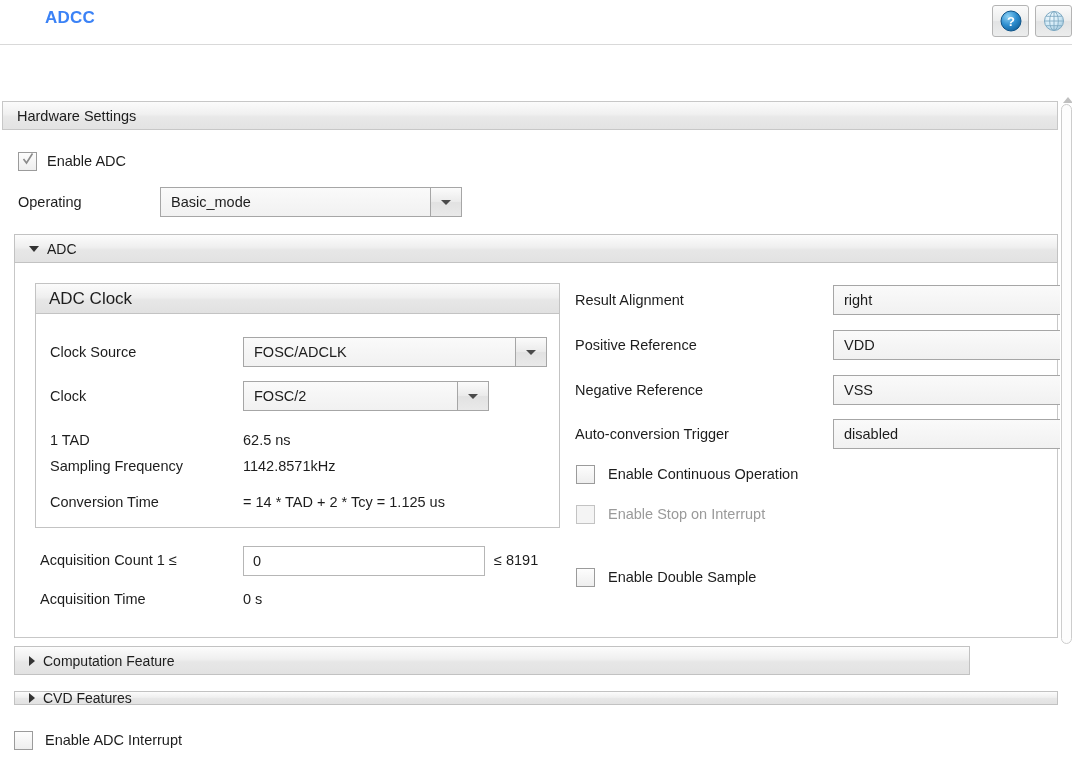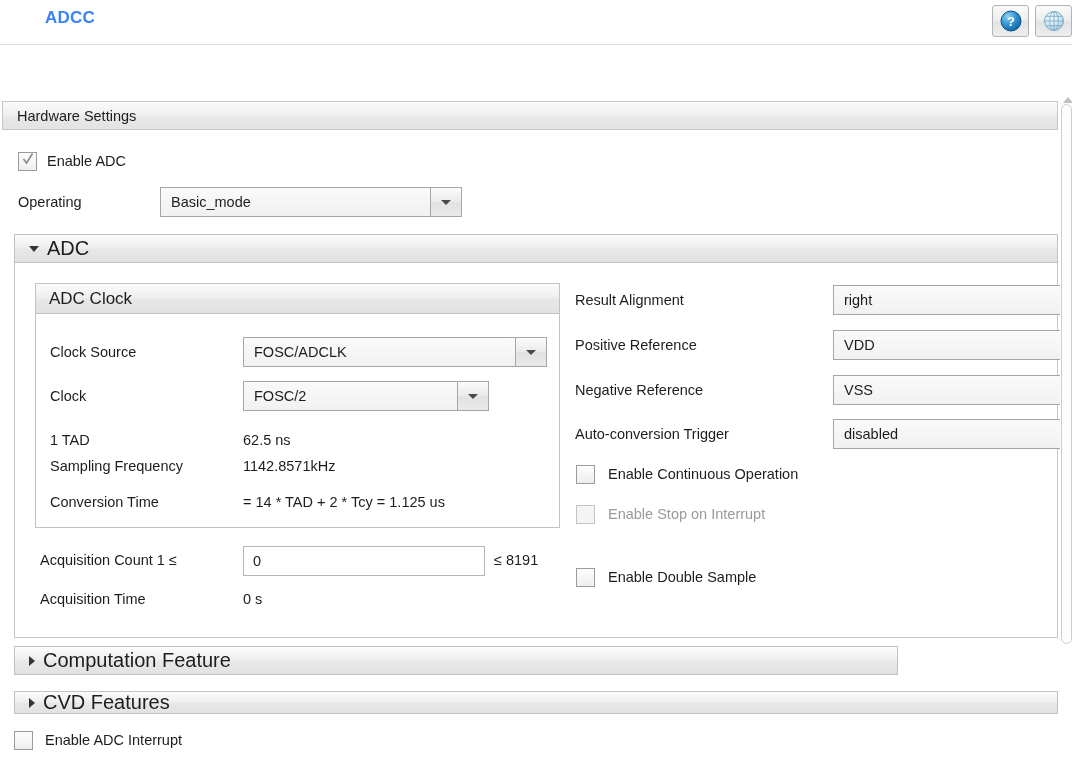--- a/index.html
+++ b/index.html
@@ -103,21 +103,21 @@
     color: #1d1d1d;
   }
   .section-bar .label { padding-left: 14px; }
   .collapser {
     position: absolute;
     box-sizing: border-box;
     background: linear-gradient(to bottom, #fcfcfc 0%, #efefef 45%, #e7e7e7 55%, #e2e2e2 100%);
     border: 1px solid #c2c2c2;
     display: flex;
     align-items: center;
-    font-size: 20px;
+    font-size: 14px;
     cursor: pointer;
   }
   .tri {
     width: 0; height: 0;
     margin-left: 14px;
     margin-right: 8px;
   }
   .tri.down {
     border-left: 5px solid transparent;
     border-right: 5px solid transparent;
@@ -397,26 +397,26 @@
 
   <div class="cb" style="left:576px; top:465px;"></div>
   <div class="lbl" style="left:608px; top:466px;">Enable Continuous Operation</div>
 
   <div class="cb dim" style="left:576px; top:505px;"></div>
   <div class="lbl dim" style="left:608px; top:506px;">Enable Stop on Interrupt</div>
 
   <div class="cb" style="left:576px; top:568px;"></div>
   <div class="lbl" style="left:608px; top:569px;">Enable Double Sample</div>
 
-  <div class="collapser" style="left:14px; top:646px; width:884px; height:29px;">
+  <div class="collapser" style="left:14px; top:646px; width:956px; height:29px;">
     <span class="tri right"></span>
     <span>Computation Feature</span>
   </div>
 
-  <div class="collapser" style="left:14px; top:691px; width:1044px; height:23px;">
+  <div class="collapser" style="left:14px; top:691px; width:1044px; height:14px;">
     <span class="tri right"></span>
     <span>CVD Features</span>
   </div>
 
   <div class="cb" style="left:14px; top:731px;"></div>
   <div class="lbl" style="left:45px; top:732px;">Enable ADC Interrupt</div>
 
   <div class="scroll-outer" style="left:1060px; top:93px; width:12px; height:560px;"></div>
   <div class="scroll-up-arrow" style="left:1063px; top:97px;"></div>
   <div class="scroll-track" style="left:1061px; top:104px; width:11px; height:540px;"></div>

